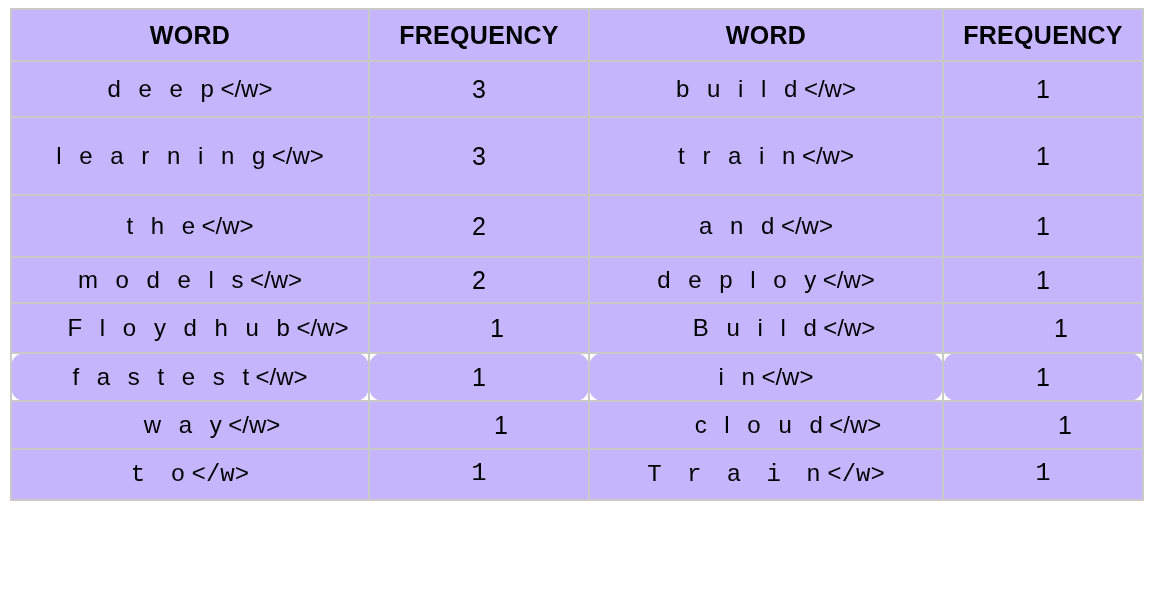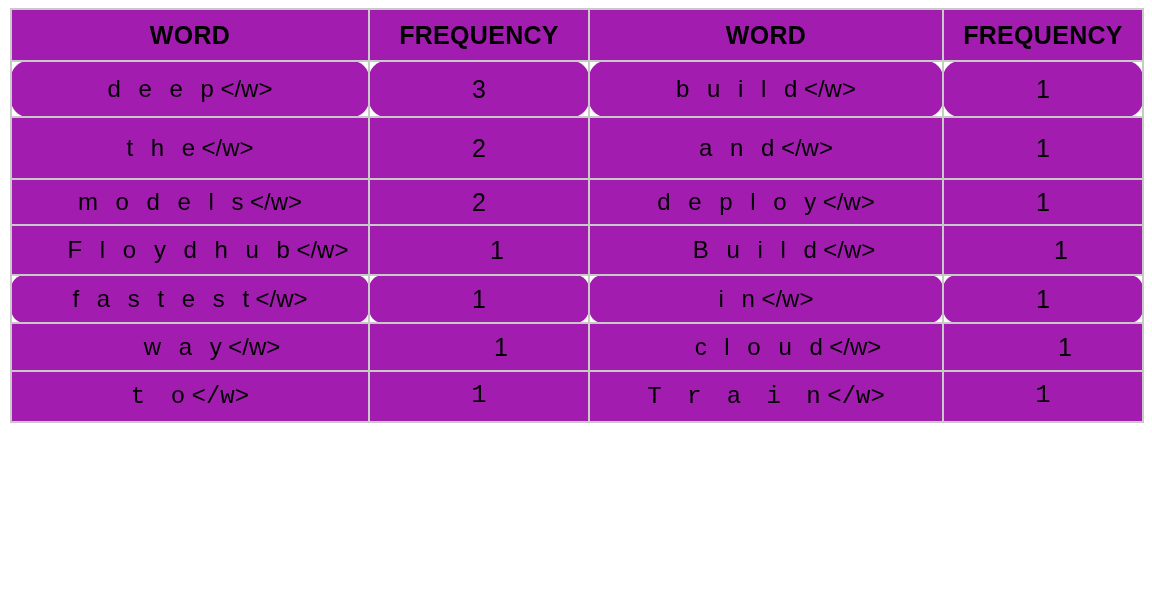--- a/index.html
+++ b/index.html
@@ -36,21 +36,21 @@
   table.freq-table col.c-freq  { width: 220px; }
   table.freq-table col.c-word2 { width: 354px; }
   table.freq-table col.c-freq2 { width: 200px; }
 
   table.freq-table th,
   table.freq-table td {
     border: 2px solid #c9c9c9;
     text-align: center;
     vertical-align: middle;
     padding: 0;
-    background: #a21caf;
+    background: #c4b5fd;
   }
   table.freq-table thead th {
     height: 50px;
     font-size: 25px;
     font-weight: bold;
     letter-spacing: 0.3px;
     color: #000000;
   }
   table.freq-table tbody td {
     font-size: 24px;
@@ -65,21 +65,21 @@
     font-size: 25px;
   }
   .tok-letters {
     letter-spacing: 5.5px;
   }
   .tok-end {
     letter-spacing: 0px;
     margin-left: 1px;
   }
   
-  tr.r0 td { height: 54px; border-radius: 17px; }
+  tr.r0 td { height: 54px; }
   tr.r1 td { height: 76px; }
   tr.r2 td { height: 60px; }
   tr.r3 td { height: 44px; }
   tr.r4 td { height: 48px; padding-left: 36px; }
   tr.r5 td { height: 84px; }
   tr.r6 td { height: 46px; border-radius: 14px; }
   tr.r7 td { height: 46px; padding-left: 44px; }
   tr.r8 td { height: 49px; font-family: Liberation Mono, monospace; }
 </style>
 </head>
@@ -100,20 +100,26 @@
         <th>FREQUENCY</th>
         <th>WORD</th>
         <th>FREQUENCY</th>
       </tr>
     </thead>
     <tbody id="table-body">
         <tr class="r0">
           <td class="word-cell"><span class="tok-letters">d e e p</span><span class="tok-end">&lt;/w&gt;</span></td>
           <td class="freq-cell">3</td>
           <td class="word-cell"><span class="tok-letters">b u i l d</span><span class="tok-end">&lt;/w&gt;</span></td>
+          <td class="freq-cell">1</td>
+        </tr>
+        <tr class="r1">
+          <td class="word-cell"><span class="tok-letters">l e a r n i n g</span><span class="tok-end">&lt;/w&gt;</span></td>
+          <td class="freq-cell">3</td>
+          <td class="word-cell"><span class="tok-letters">t r a i n</span><span class="tok-end">&lt;/w&gt;</span></td>
           <td class="freq-cell">1</td>
         </tr>
         <tr class="r2">
           <td class="word-cell"><span class="tok-letters">t h e</span><span class="tok-end">&lt;/w&gt;</span></td>
           <td class="freq-cell">2</td>
           <td class="word-cell"><span class="tok-letters">a n d</span><span class="tok-end">&lt;/w&gt;</span></td>
           <td class="freq-cell">1</td>
         </tr>
         <tr class="r3">
           <td class="word-cell"><span class="tok-letters">m o d e l s</span><span class="tok-end">&lt;/w&gt;</span></td>

